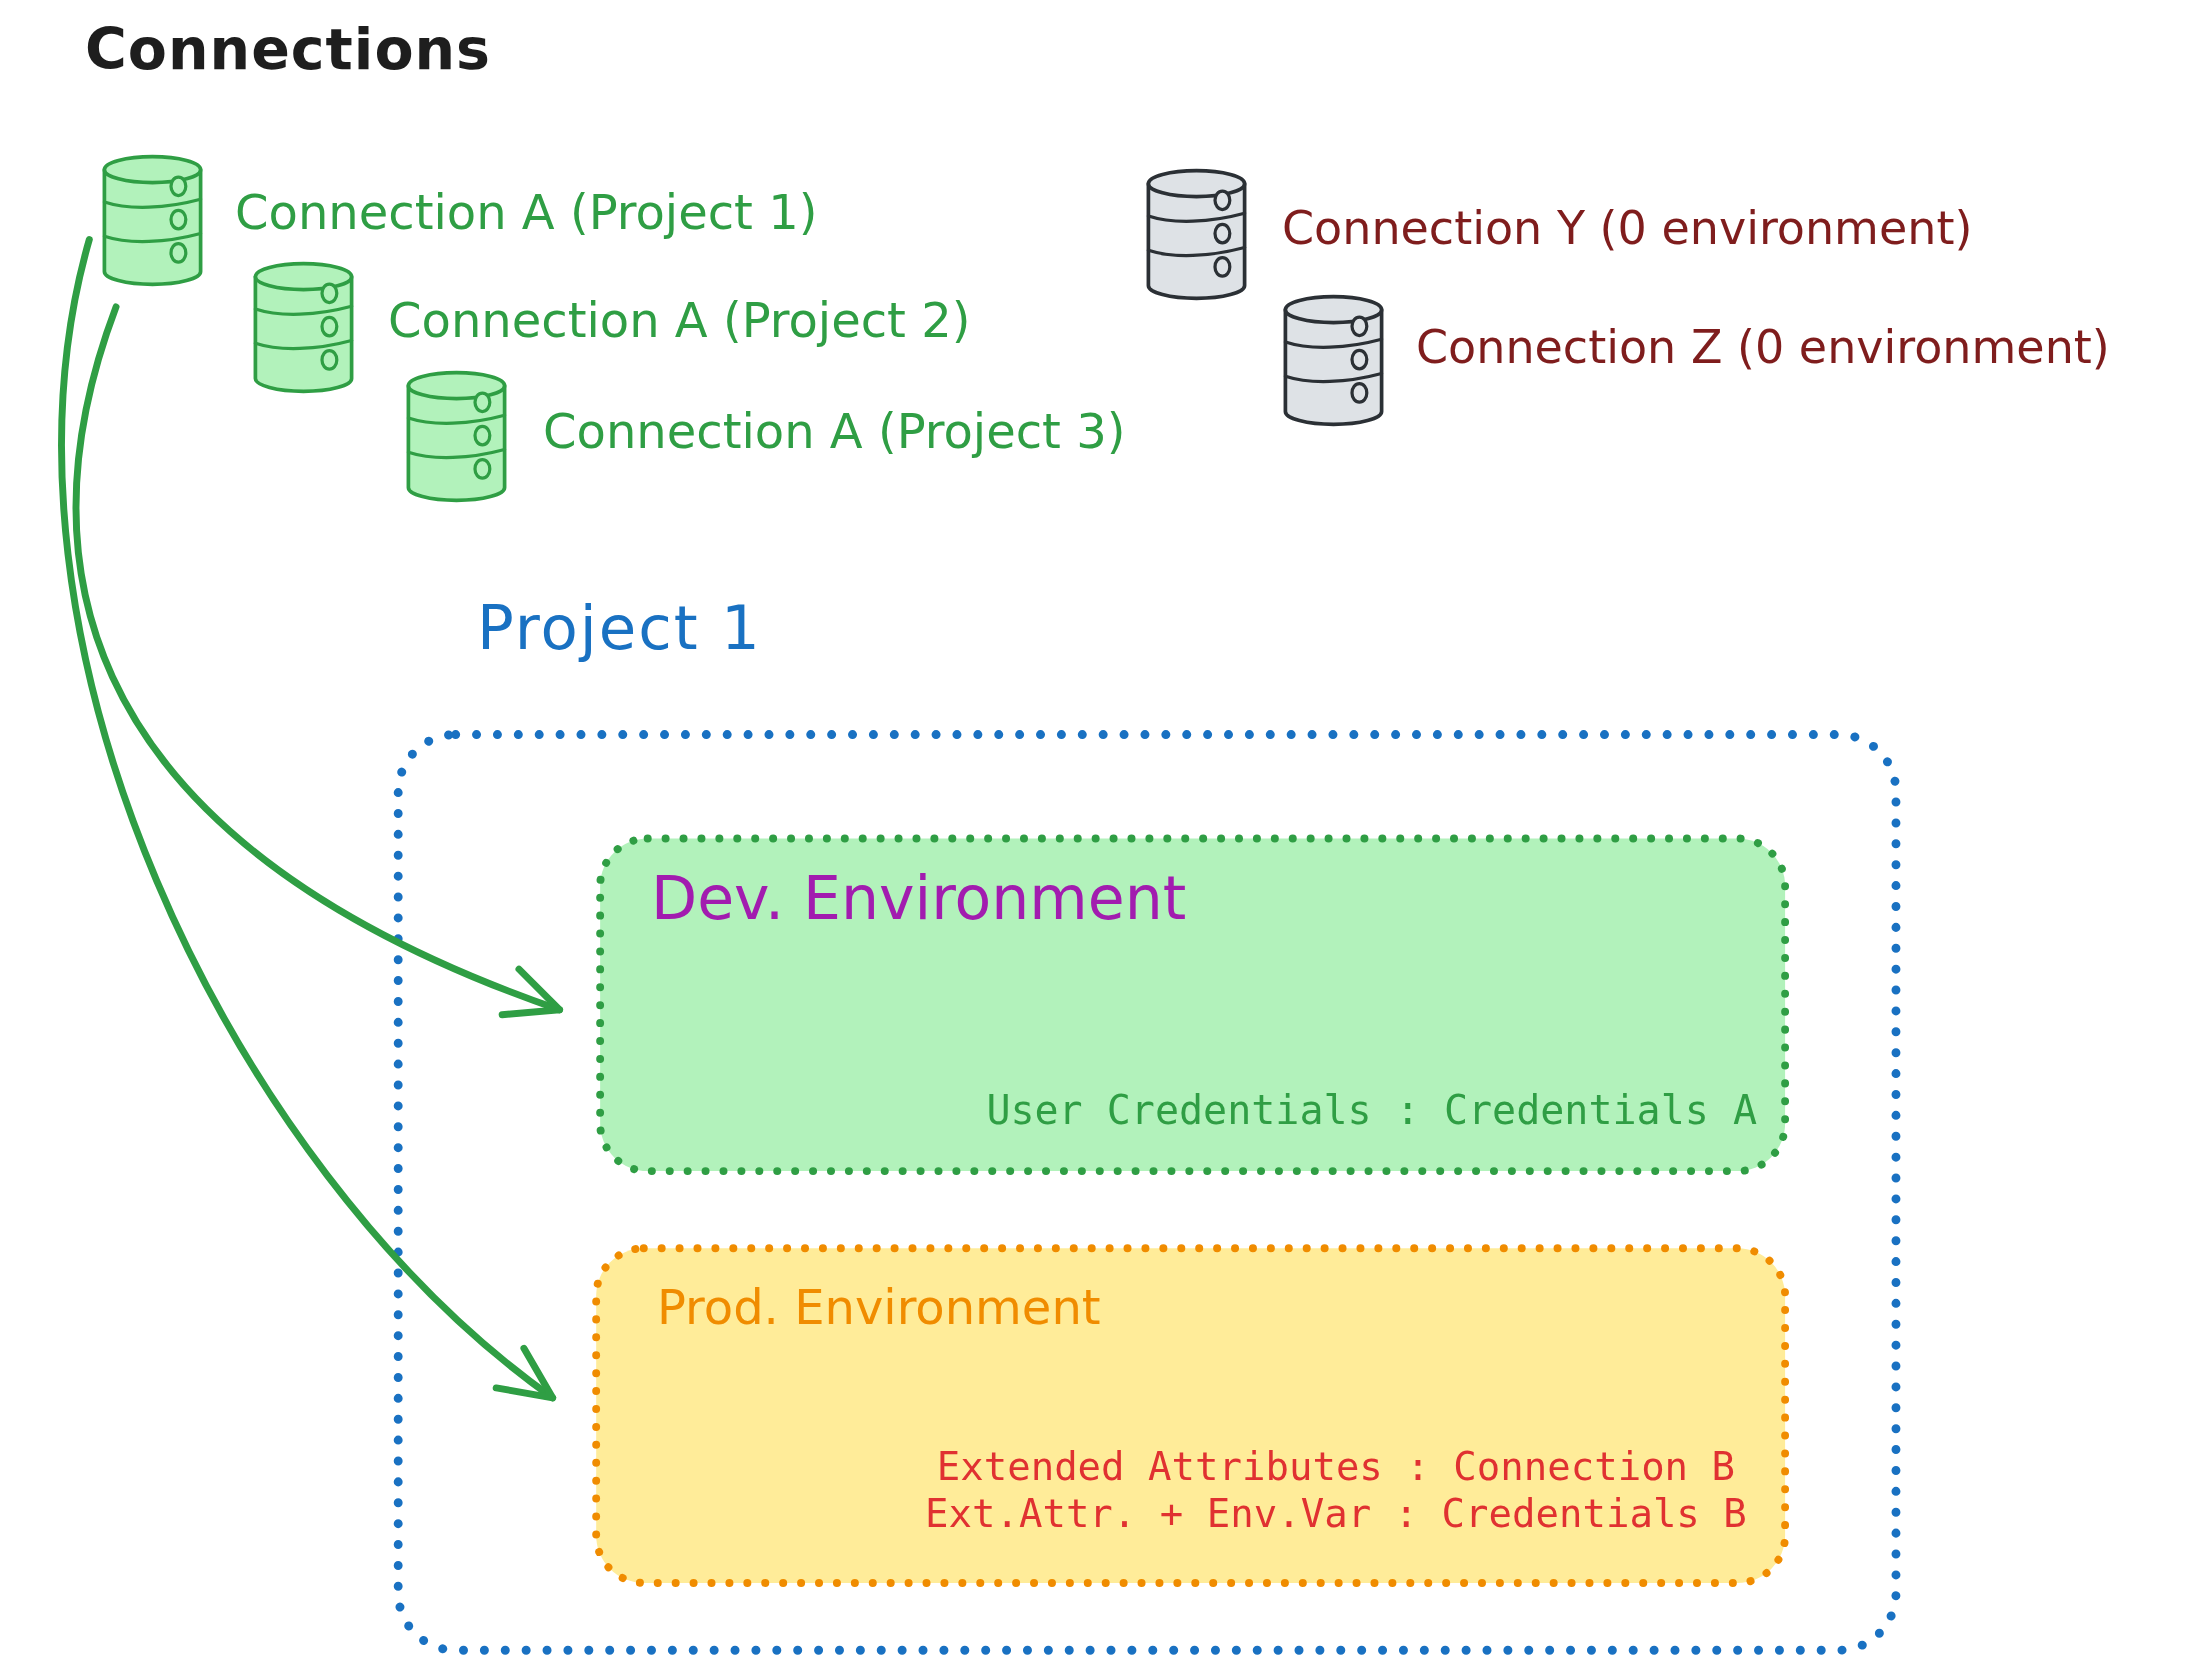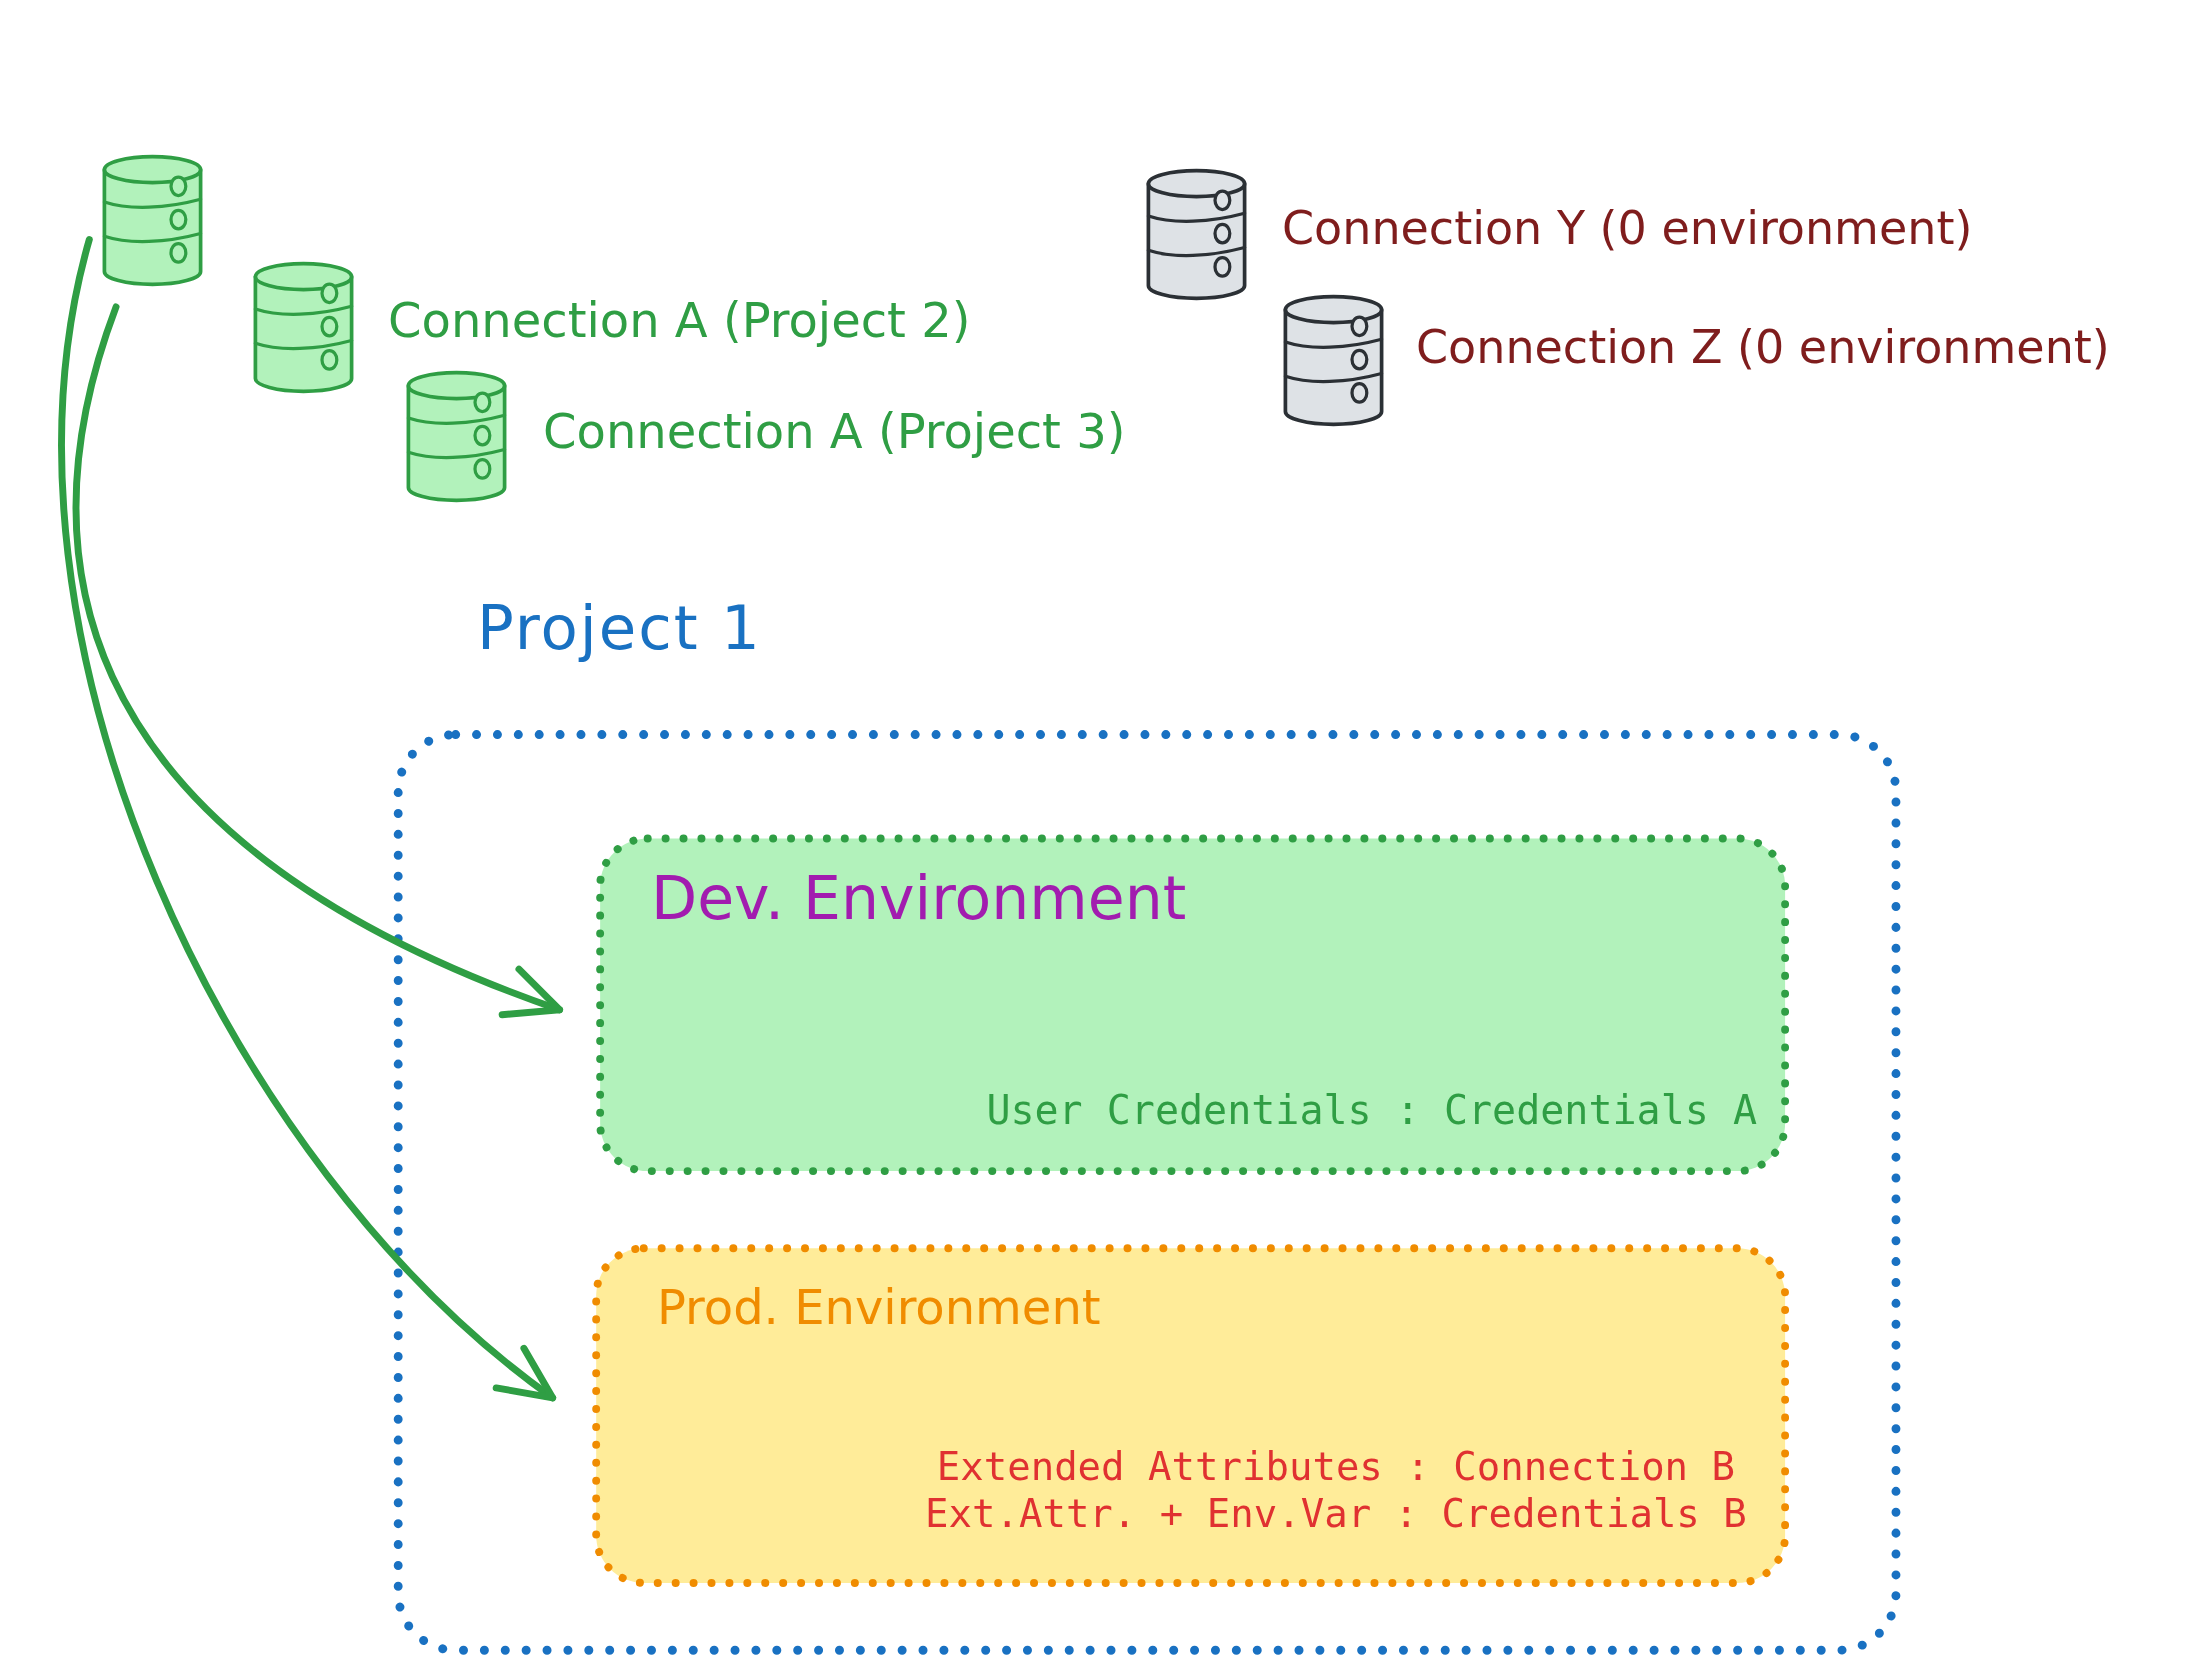--- a/index.html
+++ b/index.html
@@ -88,38 +88,40 @@
       <path d="M 117 310 C 30 540, 45 840, 565 1020"></path>
       <path d="M 565 1020 L 507 1025 M 565 1020 L 524 979"></path>
     </g>
 
     <g stroke="#2f9e44" stroke-width="7" fill="none" stroke-linecap="round">
       <path d="M 90 242 C -25 640, 230 1180, 558 1412"></path>
       <path d="M 558 1412 L 501 1402 M 558 1412 L 529 1362"></path>
     </g>
   </svg>
 
+  <div class="txt title">Connections</div>
 
   <svg class="db db-green db-a1" width="111" height="141" viewBox="0 0 120 150">
       <use href="#db-symbol"></use>
     </svg>
   <svg class="db db-green db-a2" width="111" height="141" viewBox="0 0 120 150">
       <use href="#db-symbol"></use>
     </svg>
   <svg class="db db-green db-a3" width="111" height="141" viewBox="0 0 120 150">
       <use href="#db-symbol"></use>
     </svg>
 
   <svg class="db db-gray db-y" width="111" height="141" viewBox="0 0 120 150">
       <use href="#db-symbol"></use>
     </svg>
   <svg class="db db-gray db-z" width="111" height="141" viewBox="0 0 120 150">
       <use href="#db-symbol"></use>
     </svg>
 
+  <div class="txt lbl-green lbl-a1">Connection A (Project 1)</div>
   <div class="txt lbl-green lbl-a2">Connection A (Project 2)</div>
   <div class="txt lbl-green lbl-a3">Connection A (Project 3)</div>
   <div class="txt lbl-black lbl-y">Connection Y (0 environment)</div>
   <div class="txt lbl-black lbl-z">Connection Z (0 environment)</div>
 
   <div class="txt project-title">Project 1</div>
 
   <div class="txt dev-title">Dev. Environment</div>
   <div class="txt dev-mapping">User Credentials : Credentials A</div>
 

